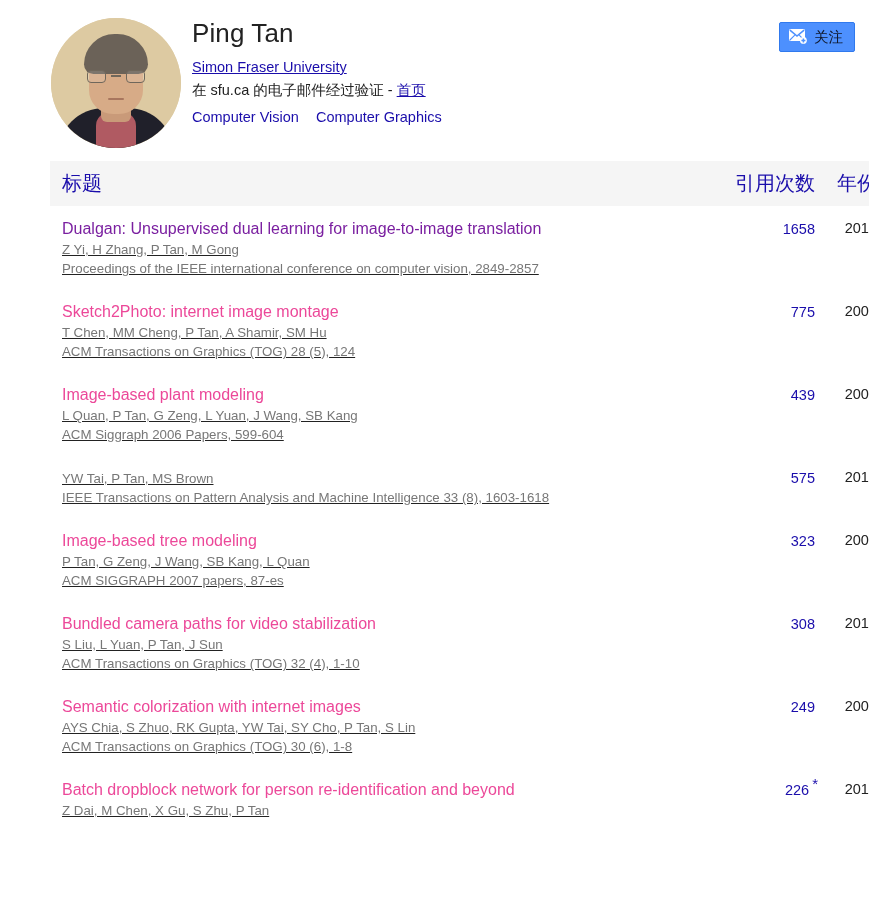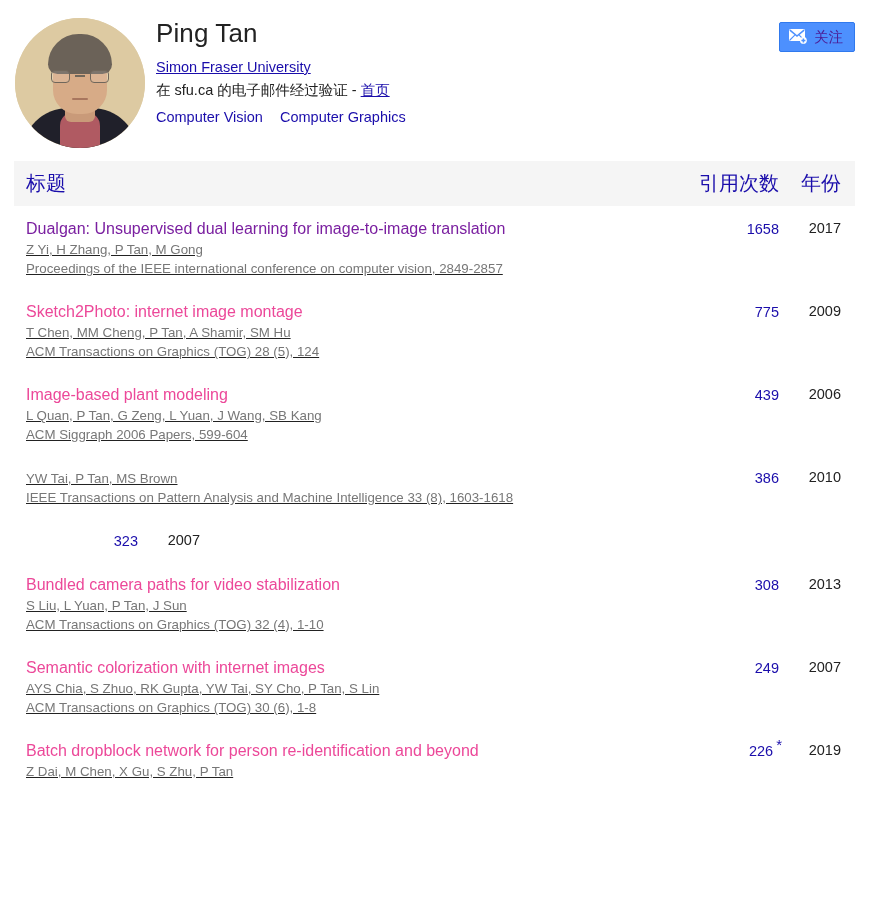--- a/index.html
+++ b/index.html
@@ -15,20 +15,21 @@
     font-family: "Liberation Sans", sans-serif;
     color: #222222;
     overflow: hidden;
   }
 
   .page {
     position: relative;
     width: 869px;
     height: 910px;
     background: #fff;
+    padding-left: 36px;
   }
 
   
   .profile {
     display: flex;
     align-items: flex-start;
     padding: 18px 14px 0 14px;
     position: relative;
   }
 
@@ -188,21 +189,21 @@
     align-items: center;
     gap: 6px;
     padding: 0 11px 0 9px;
     cursor: pointer;
     color: #fff;
     font-size: 14px;
     line-height: 1;
     user-select: none;
   }
   .follow-btn .env { display: block; }
-  .follow-label { color: #4c1d95; font-size: 14.5px; }
+  .follow-label { color: #0f172a; font-size: 14.5px; }
 
   
   .table {
     margin: 13px 14px 0 14px;
     width: 841px;
   }
   .thead {
     background: #f5f5f5;
     display: flex;
     align-items: center;
@@ -339,24 +340,25 @@
           <div class="cell-cites"><a class="cite-link">775</a></div>
           <div class="cell-year">2009</div>
         </div>
         <div class="row">
           <div class="cell-title"><a class="pub-title">Image-based plant modeling</a><div class="pub-authors">L Quan, P Tan, G Zeng, L Yuan, J Wang, SB Kang</div><div class="pub-venue">ACM Siggraph 2006 Papers, 599-604</div></div>
           <div class="cell-cites"><a class="cite-link">439</a></div>
           <div class="cell-year">2006</div>
         </div>
         <div class="row">
           <div class="cell-title"><div class="pub-authors">YW Tai, P Tan, MS Brown</div><div class="pub-venue">IEEE Transactions on Pattern Analysis and Machine Intelligence 33 (8), 1603-1618</div></div>
-          <div class="cell-cites"><a class="cite-link">386</a></div>
+          <div class="cell-cites"><a class="cite-link">575</a></div>
           <div class="cell-year">2010</div>
         </div>
         <div class="row">
+          <div class="cell-title"><a class="pub-title">Image-based tree modeling</a><div class="pub-authors">P Tan, G Zeng, J Wang, SB Kang, L Quan</div><div class="pub-venue">ACM SIGGRAPH 2007 papers, 87-es</div></div>
           <div class="cell-cites"><a class="cite-link">323</a></div>
           <div class="cell-year">2007</div>
         </div>
         <div class="row">
           <div class="cell-title"><a class="pub-title">Bundled camera paths for video stabilization</a><div class="pub-authors">S Liu, L Yuan, P Tan, J Sun</div><div class="pub-venue">ACM Transactions on Graphics (TOG) 32 (4), 1-10</div></div>
           <div class="cell-cites"><a class="cite-link">308</a></div>
           <div class="cell-year">2013</div>
         </div>
         <div class="row">
           <div class="cell-title"><a class="pub-title">Semantic colorization with internet images</a><div class="pub-authors">AYS Chia, S Zhuo, RK Gupta, YW Tai, SY Cho, P Tan, S Lin</div><div class="pub-venue">ACM Transactions on Graphics (TOG) 30 (6), 1-8</div></div>

